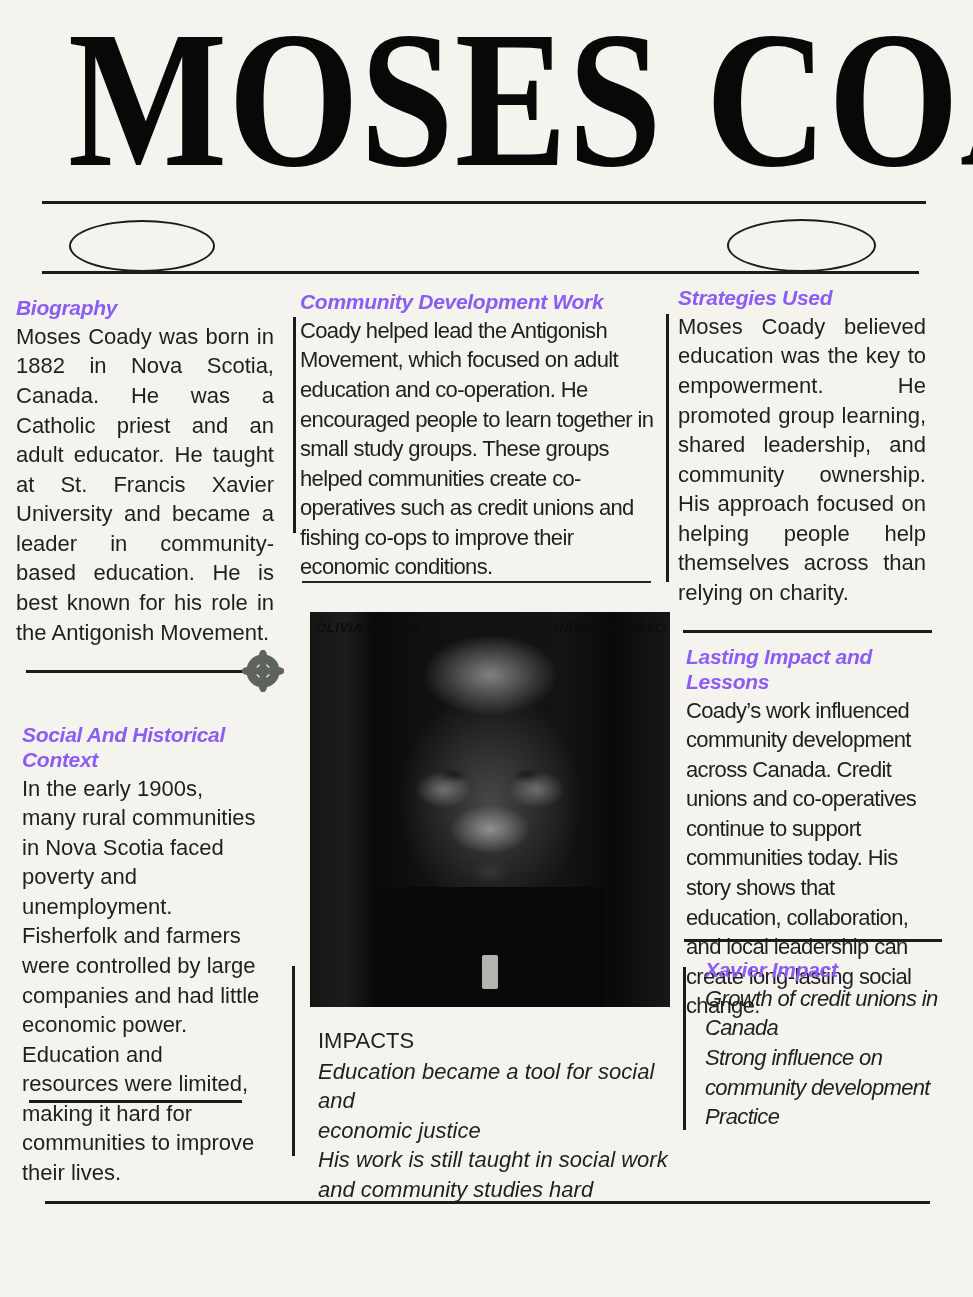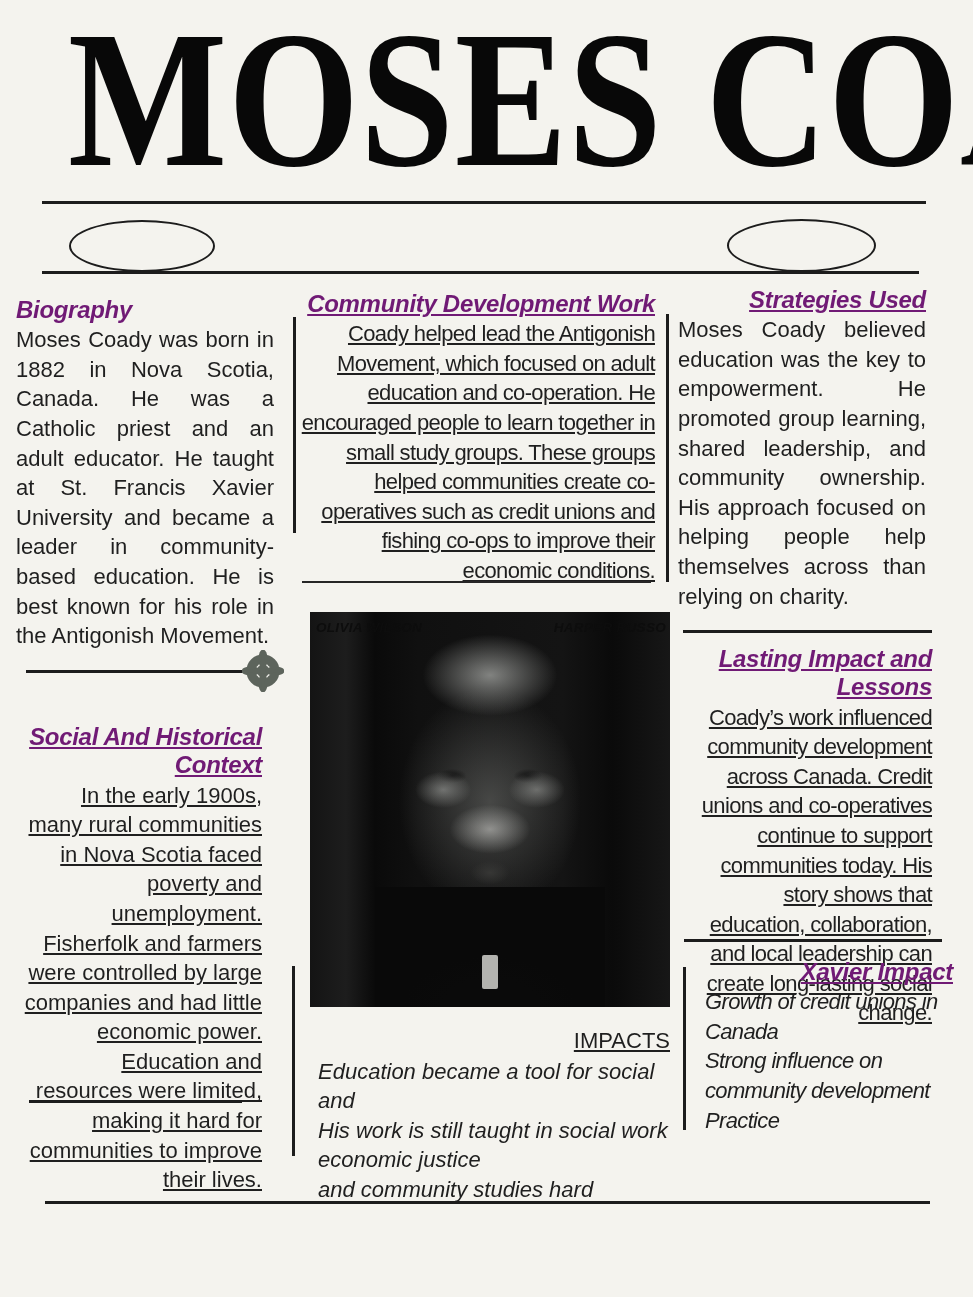--- a/index.html
+++ b/index.html
@@ -58,33 +58,33 @@
     border: 2px solid #1c1c1c;
     border-radius: 50%;
     background: transparent;
   }
 
   
   .block { position: absolute; }
   .blk-head {
     font-weight: 700;
     font-style: italic;
-    font-size: 24px;
+    font-size: 21px;
     line-height: 1.18;
     letter-spacing: -0.3px;
     margin-bottom: 1px;
-    color: #701a75;
+    color: #8b5cf6;
   }
   .blk-body {
     font-size: 22px;
     line-height: 1.345;
     color: #1f1f1f;
   }
   .just { text-align: justify; text-align-last: left; }
-  .ctr  { text-align: right; text-decoration: underline; }
+  .ctr  { text-align: left; }
   .lft  { text-align: left; font-style: italic; }
   .tight { letter-spacing: -0.65px; }
 
   
   .portrait {
     position: absolute;
     overflow: hidden;
     background: #0b0b0b;
   }
   .portrait .photo {
@@ -211,22 +211,22 @@
     <div class="photo-credit left">OLIVIA WILSON</div>
     <div class="photo-credit right">HARPER RUSSO</div>
   </div>
 
   <div class="vrule" style="left:292px; top:966px; height:190px;"></div>
 
   <div class="block" style="left:318px; top:1018px; width:352px;margin-top:8px;">
     <div class="blk-body ctr" style="margin-bottom:1px;">IMPACTS</div>
     <div class="blk-body lft">
       <div>Education became a tool for social and</div>
+      <div> economic justice</div>
       <div>His work is still taught in social work</div>
-      <div> economic justice</div>
       <div> and community studies hard</div>
     </div>
   </div>
 
   <div class="rule" style="left:683px; top:630px; width:249px;"></div>
 
   <div class="block" style="left:686px; top:645px; width:246px;">
     <div class="blk-head ctr">Lasting Impact and Lessons</div>
     <div class="blk-body ctr tight">Coady’s work influenced community development across Canada. Credit unions and co-operatives continue to support communities today. His story shows that education, collaboration, and local leadership can create long-lasting social change.</div>
   </div>

